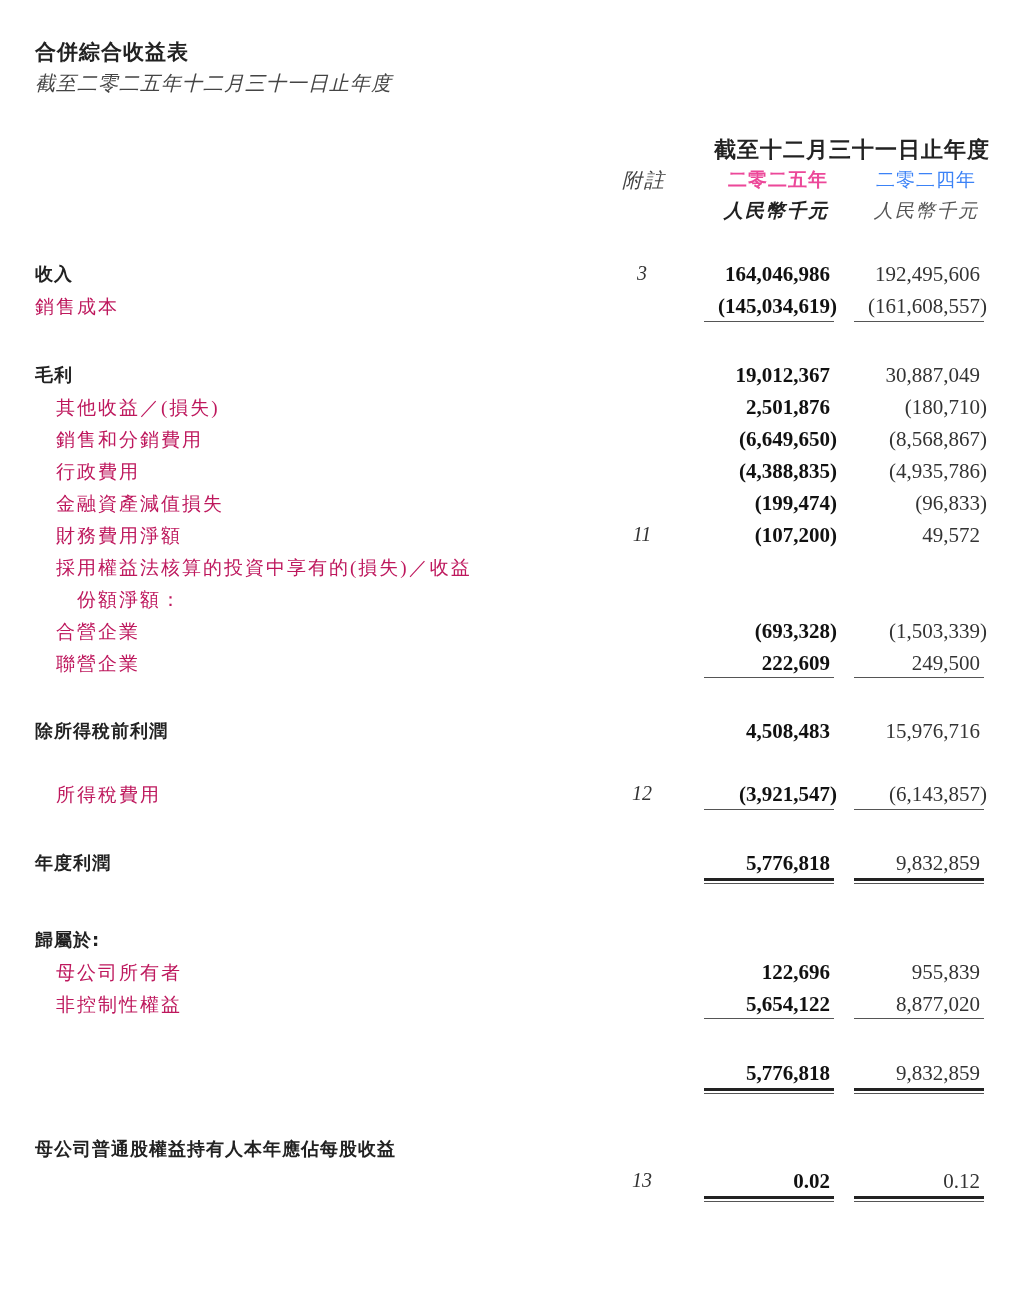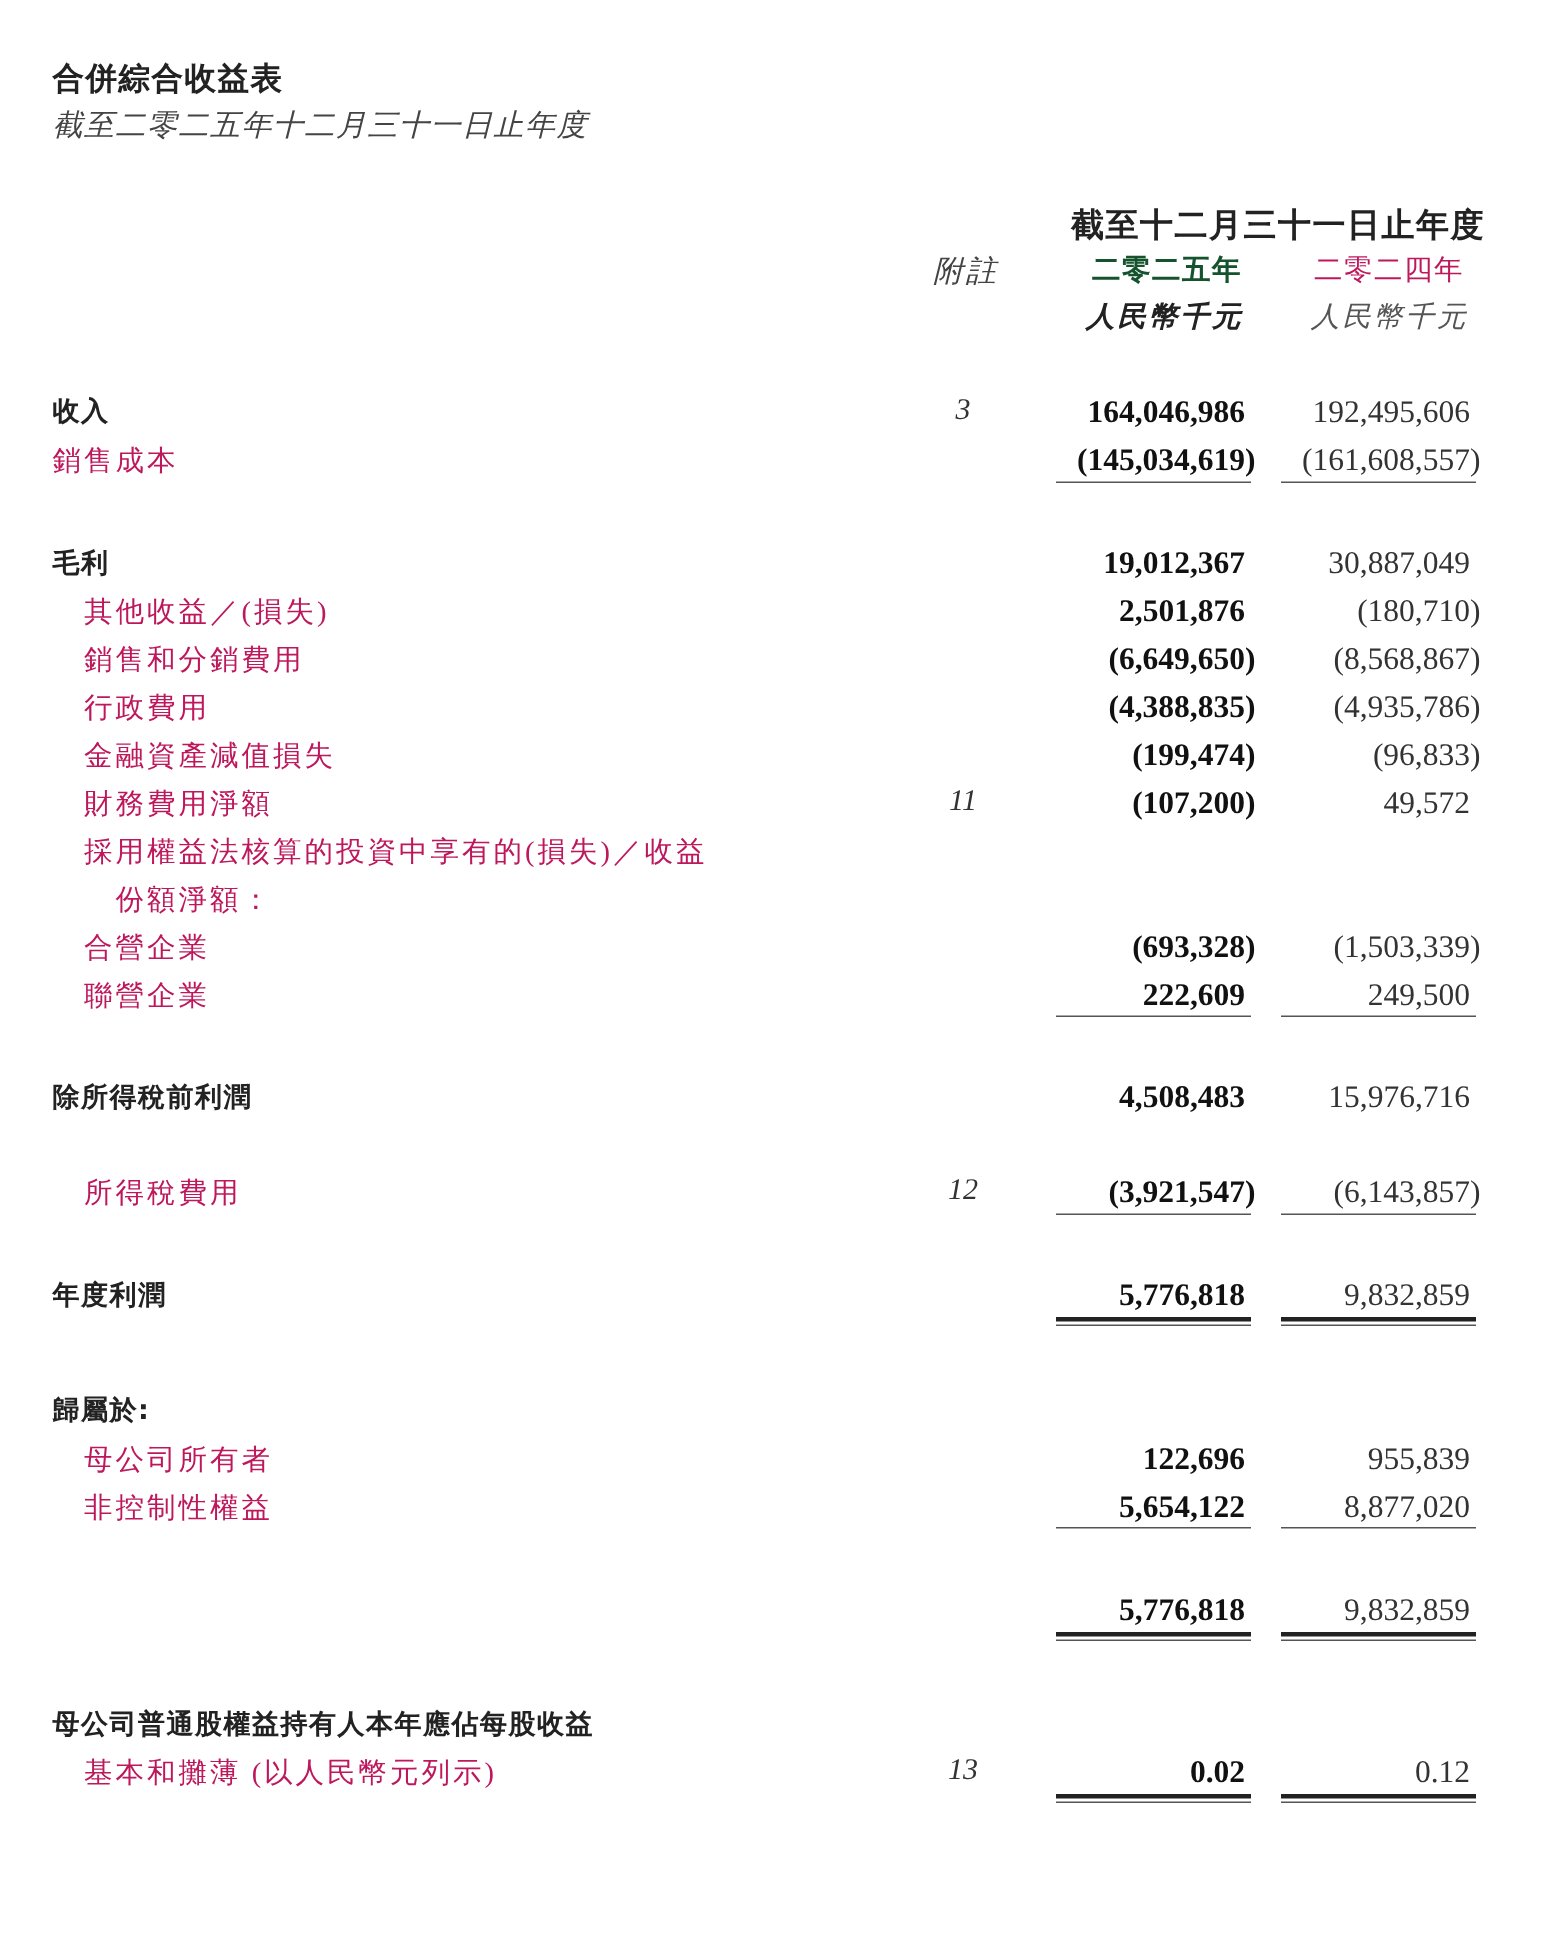--- a/index.html
+++ b/index.html
@@ -13,22 +13,22 @@
     left: 35px; top: 38px; font-size: 21px; font-weight: bold; letter-spacing: 1px;
     font-family: Liberation Mono, monospace; color: #222;
   }
   .subtitle {
     left: 35px; top: 70px; font-size: 20px; font-style: italic; letter-spacing: 1px;
     color: #444;
   }
   .hdr { font-size: 20px; letter-spacing: 2px; text-align: right; }
   .hdr-period { left: 714px; top: 135px; font-weight: bold; font-family: "DejaVu Sans", sans-serif; font-size: 22px; letter-spacing: 1px; color:#222;}
   .hdr-note { left: 622px; top: 167px; font-style: italic; color: #444; }
-  .hdr-y1 { left: 728px; top: 167px; font-weight: bold; font-family: Liberation Mono, monospace; font-size: 19px; letter-spacing: 1px; color:#14532d;}
-  .hdr-y2 { left: 876px; top: 167px; color: #be185d; font-size: 19px; letter-spacing: 1px;}
+  .hdr-y1 { left: 728px; top: 167px; font-weight: bold; font-family: Liberation Mono, monospace; font-size: 19px; letter-spacing: 1px; color:#ec4899;}
+  .hdr-y2 { left: 876px; top: 167px; color: #3b82f6; font-size: 19px; letter-spacing: 1px;}
   .hdr-u1 { left: 724px; top: 198px; font-style: italic; font-weight: bold; color:#222; font-size: 19px;}
   .hdr-u2 { left: 874px; top: 198px; font-style: italic; color: #555; font-size: 19px;}
 
   .row { position: absolute; left: 0; width: 1024px; height: 30px; }
   .label {
     position: absolute; top: 0; font-size: 19px; letter-spacing: 2px; color: #be185d;
     white-space: nowrap;
   }
   .label.bold {
     font-weight: bold; font-family: "DejaVu Sans", sans-serif; font-size: 18px;
@@ -177,19 +177,18 @@
   <span class="val v1">5,776,818</span>
   <span class="val v2">9,832,859</span>
 </div>
 <div class="line c1 double" style="top:1088px"></div>
 <div class="line c2 double" style="top:1088px"></div>
 
 <div class="row" style="top:1137px">
   <span class="label bold lv0">母公司普通股權益持有人本年應佔每股收益</span>
 </div>
 <div class="row" style="top:1169px">
-  <span class="label lv1">基本和攤薄 (以人民幣元列示)</span>
   <span class="note">13</span>
   <span class="val v1">0.02</span>
   <span class="val v2">0.12</span>
 </div>
 <div class="line c1 double" style="top:1196px"></div>
 <div class="line c2 double" style="top:1196px"></div>
 
 </body></html>

